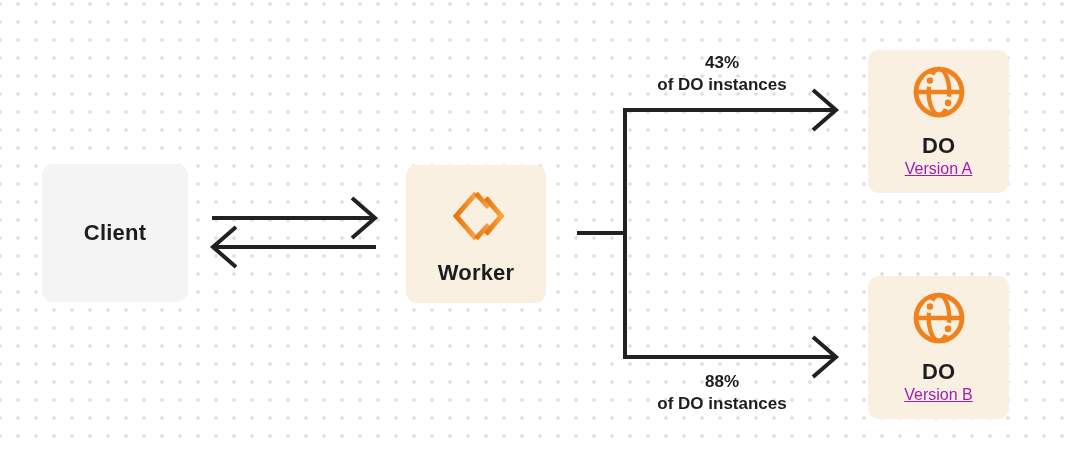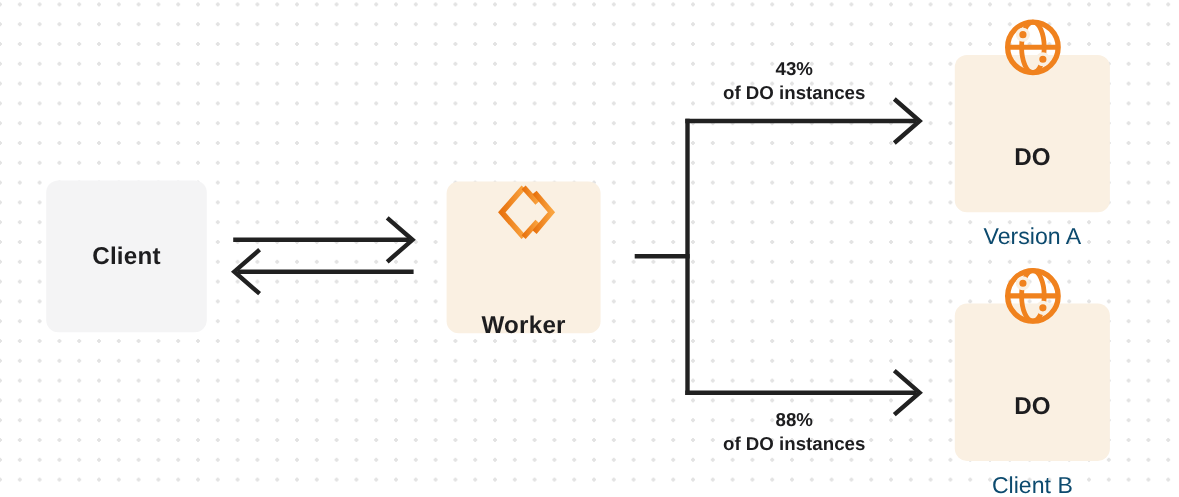--- a/index.html
+++ b/index.html
@@ -34,21 +34,21 @@
   .node {
     position: absolute;
     border-radius: 11px;
     display: flex;
     flex-direction: column;
     align-items: center;
     justify-content: center;
     box-sizing: border-box;
   }
   .node-gray  { background: #f4f4f5; }
-  .node-cream { background: #faf0e2; gap: 46px; }
+  .node-cream { background: #faf0e2; }
   .node-client {
     left: 42px; top: 164px;
     width: 146px; height: 138px;
   }
   .node-worker {
     left: 406px; top: 165px;
     width: 140px; height: 138px;
     padding-top: 6px;
   }
   .node-do-a {
@@ -67,24 +67,25 @@
   }
   .worker-icon-wrap { line-height: 0; margin-bottom: 16px; }
   .globe-icon-wrap  { line-height: 0; margin-bottom: 12px; }
   .do-title {
     font-size: 22px;
     font-weight: bold;
     color: #1d1d1f;
     line-height: 1.15;
   }
   .do-subtitle {
-    font-size: 21px;
+    font-size: 16px;
     font-weight: 400;
-    color: #0c4a6e;
+    color: #a21caf;
     line-height: 1.3;
+    text-decoration: underline;
   }
   .edge-label {
     position: absolute;
     width: 250px;
     text-align: center;
     font-size: 17px;
     font-weight: bold;
     color: #1d1d1f;
     line-height: 1.32;
   }
@@ -169,21 +170,21 @@
         <g fill="none" stroke="#F0821E" stroke-width="4">
           <circle cx="24" cy="24" r="19"></circle>
           <path d="M5.5 24 H42.5" stroke-width="3.8"></path>
           <ellipse cx="24" cy="24" rx="8.5" ry="19" stroke-width="3.6"></ellipse>
         </g>
         <circle cx="16.5" cy="14.5" r="4" fill="#F0821E" stroke="#faf0e2" stroke-width="2.6"></circle>
         <circle cx="31.5" cy="33" r="4" fill="#F0821E" stroke="#faf0e2" stroke-width="2.6"></circle>
       </svg>
     </span>
     <div class="do-title">DO</div>
-    <div class="do-subtitle">Client B</div>
+    <div class="do-subtitle">Version B</div>
   </div>
 
   <div class="edge-label edge-label-top">
     <div>43%</div>
     <div>of DO instances</div>
   </div>
 
   <div class="edge-label edge-label-bottom">
     <div>88%</div>
     <div>of DO instances</div>

